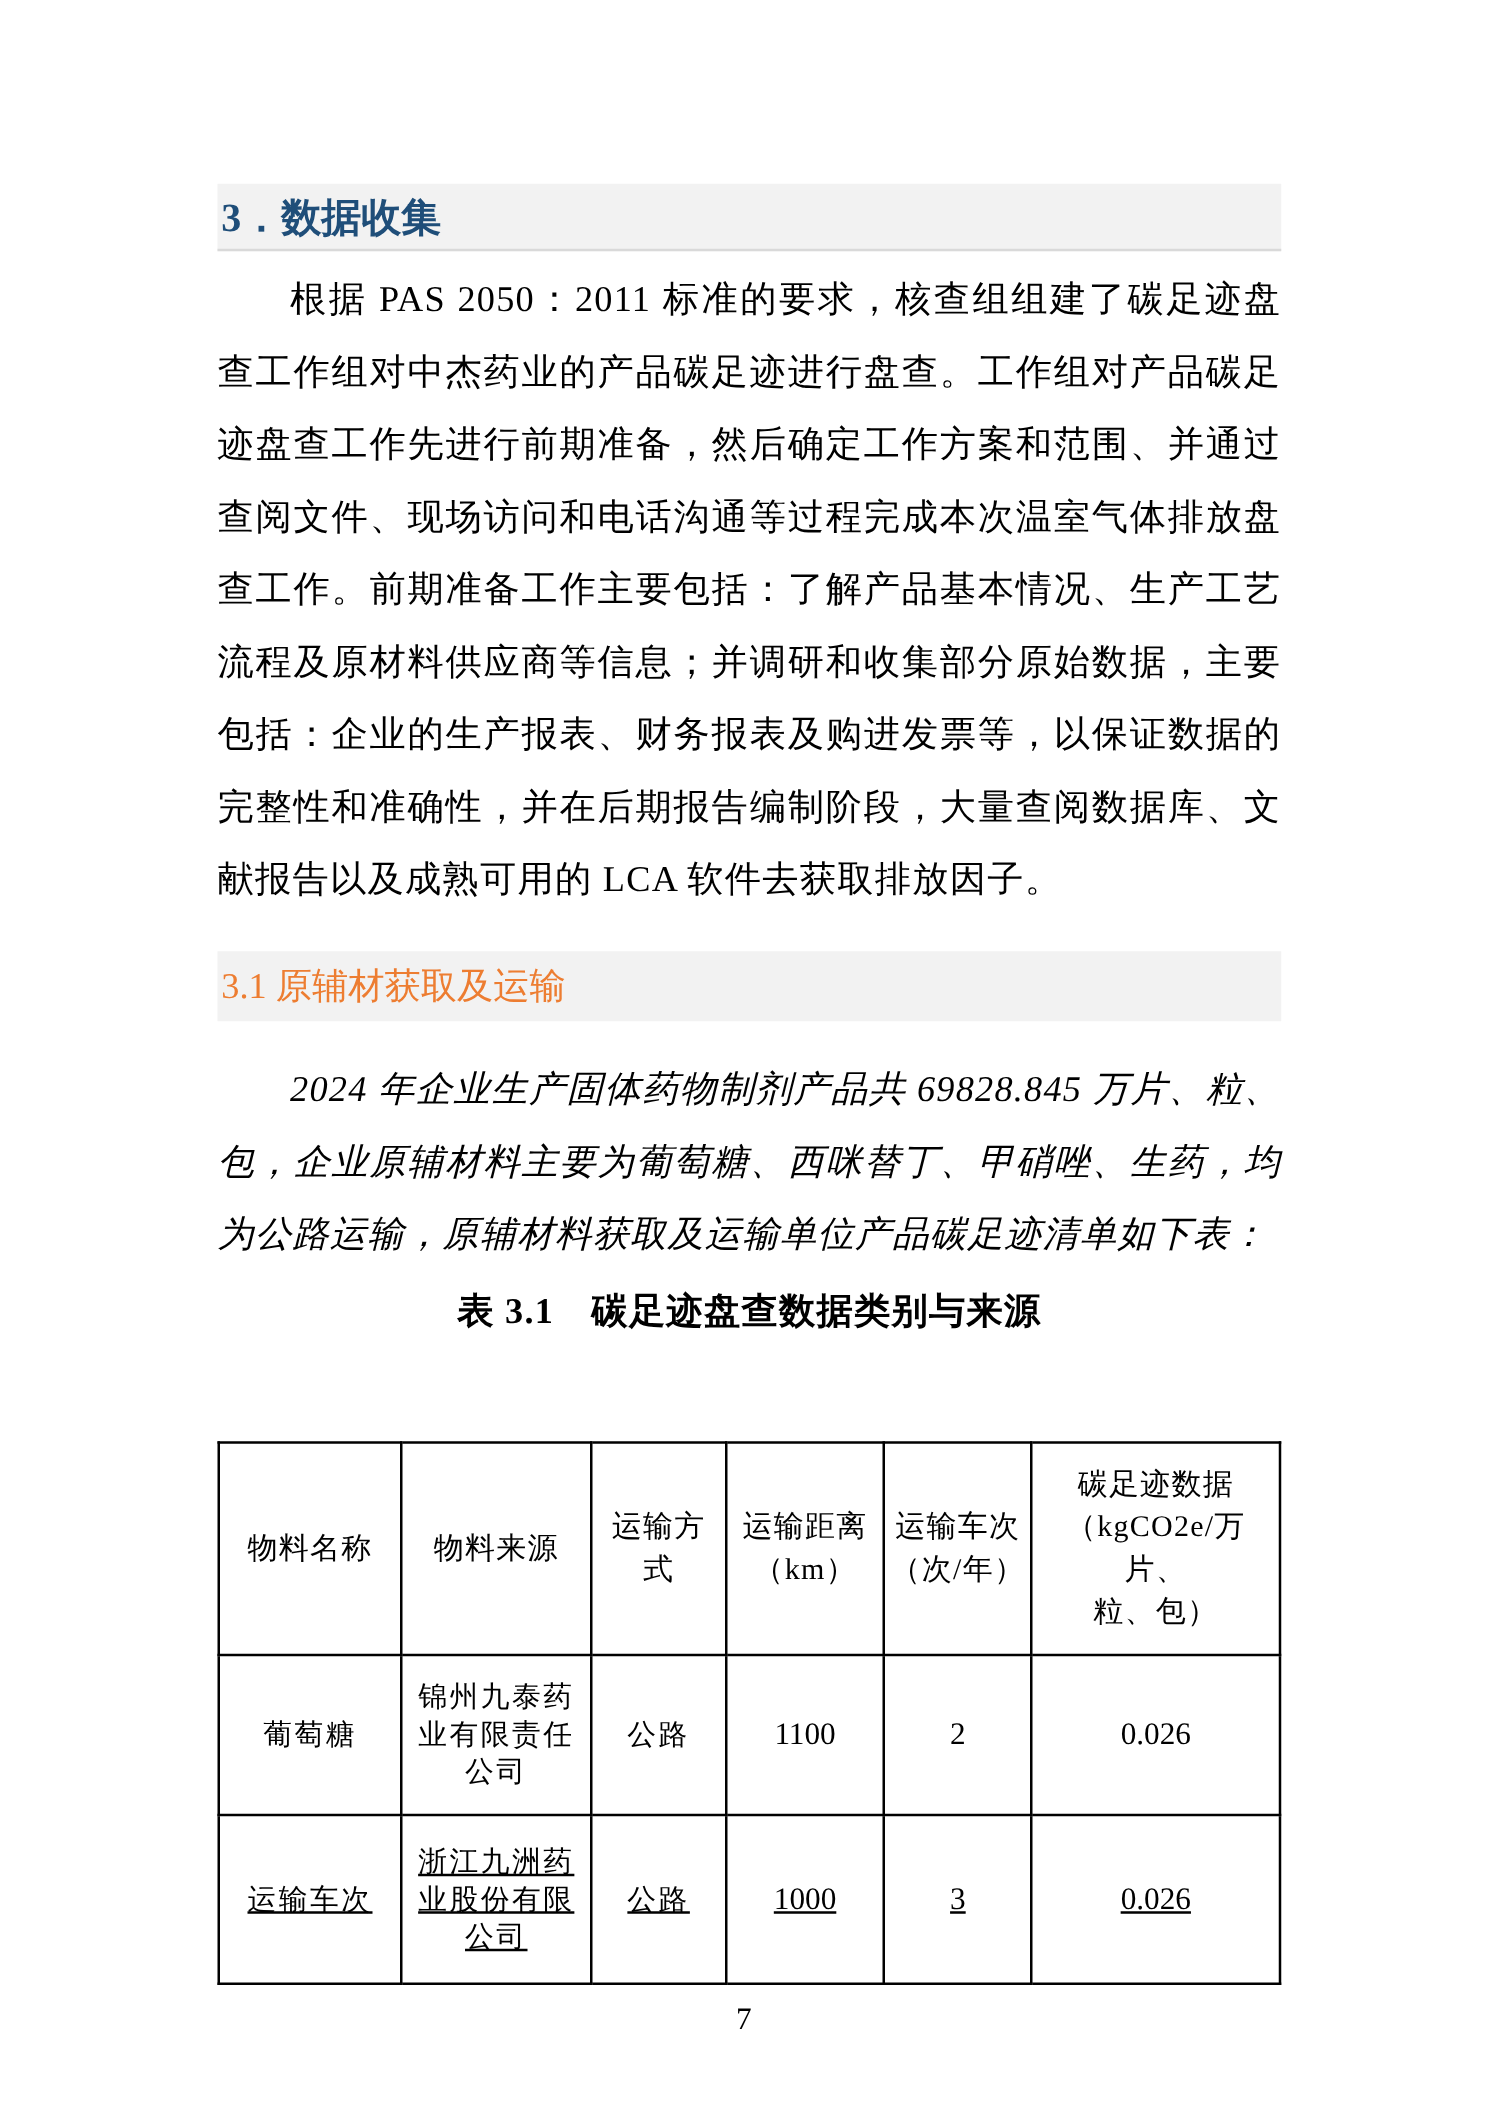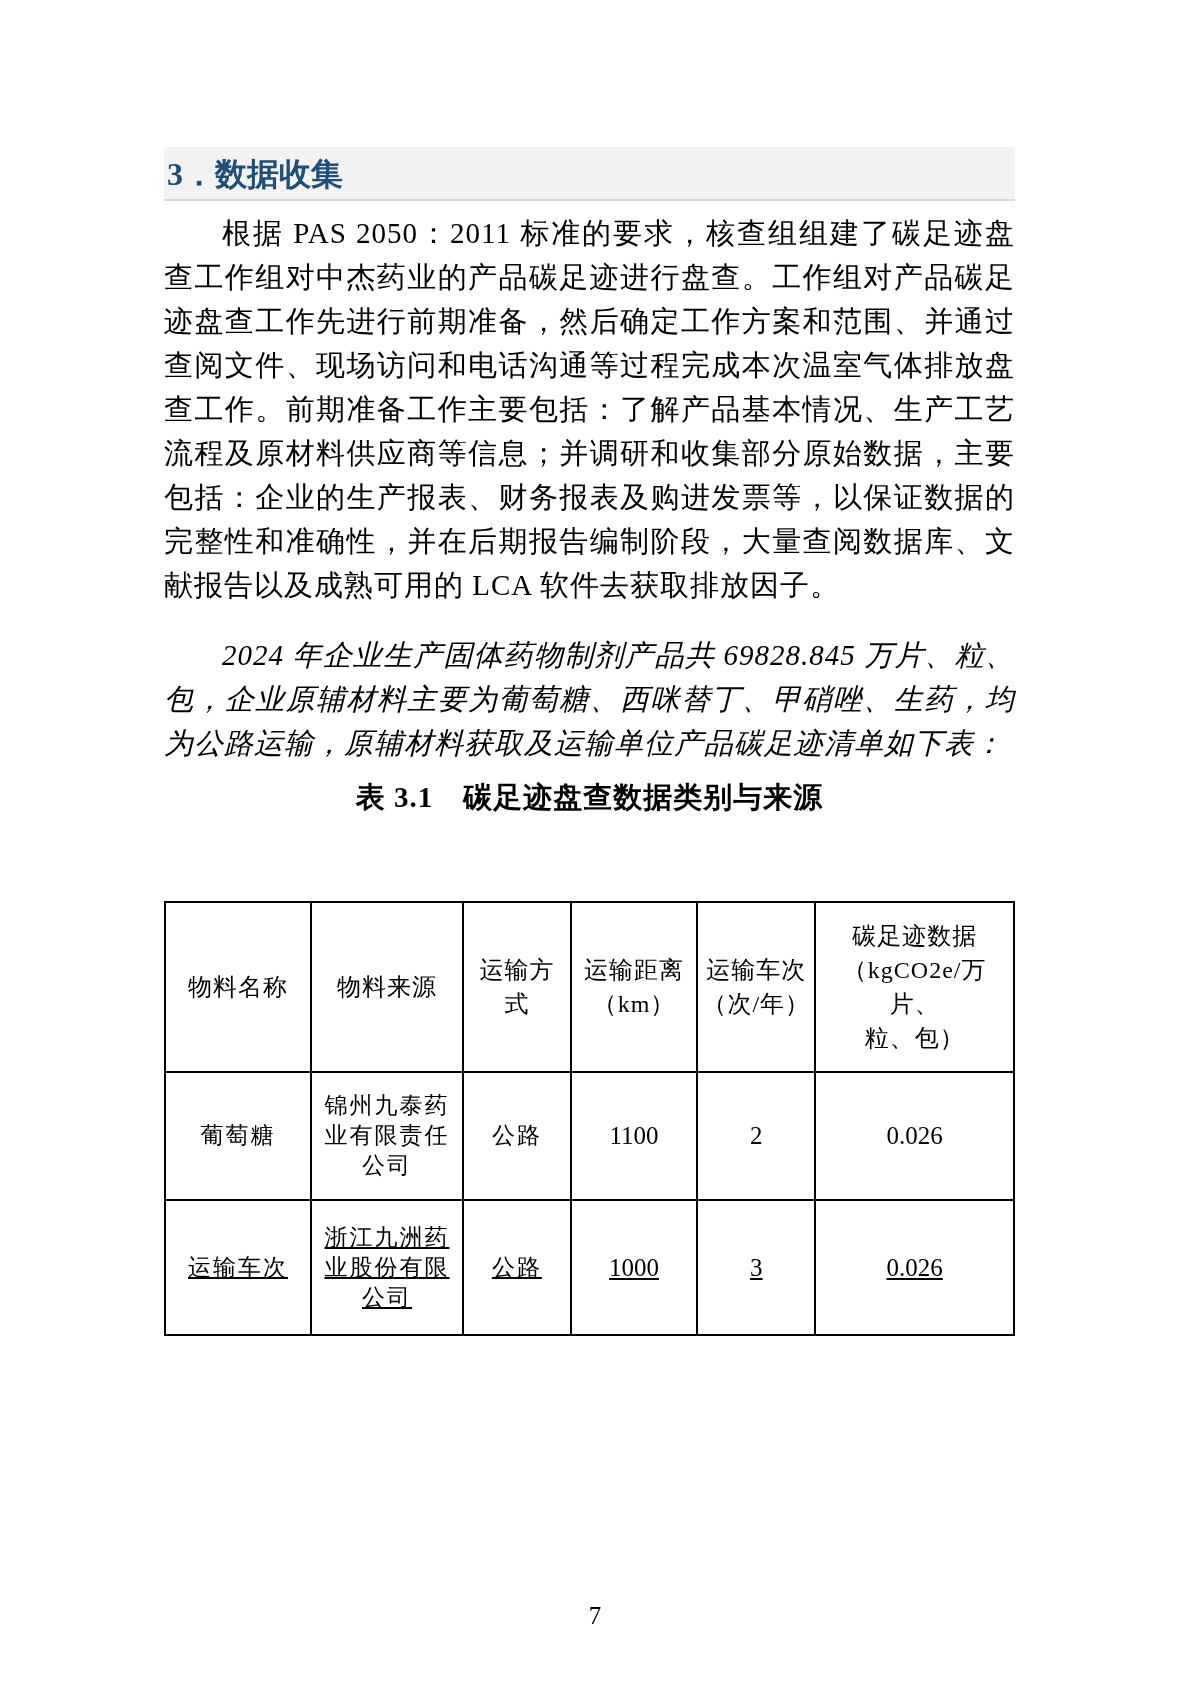--- a/index.html
+++ b/index.html
@@ -6,21 +6,21 @@
   body {
     width: 1190px; height: 1683px;
     background: var(--page_bg, #fff);
     color: var(--text, #000);
     font-family: "Liberation Serif", "DejaVu Serif", serif;
     position: relative;
     overflow: hidden;
   }
   .content {
     position: absolute;
-    left: 164px; top: 0;
+    left: 174px; top: 0;
     width: 851px;
   }
   .h-band {
     background: var(--band_bg, #F2F2F2);
     padding-left: 3px;
     box-sizing: border-box;
   }
   .h3-band {
     margin-top: 147px;
     height: 54px; line-height: 54px;
@@ -30,21 +30,21 @@
   }
   .h31-band {
     margin-top: 28px;
     height: 56px; line-height: 56px;
     font-size: 29px; font-weight: normal;
     color: var(--accent_orange, #ED7D31);
   }
   .body-para {
     margin: 10px 0 0 0;
     font-size: 29px;
-    line-height: 44px;
+    line-height: 58px;
     letter-spacing: 1px;
     text-align: justify;
     text-indent: 2em;
   }
   .para-2 { margin-top: 26px; font-style: italic; }
   .table-caption {
     margin-top: 10px;
     font-size: 29px; font-weight: bold;
     line-height: 44px;
     text-align: center;
@@ -95,20 +95,23 @@
 <body style="--accent_navy: #1F4E79; --accent_orange: #ED7D31; --band_bg: #F2F2F2; --band_border: #D9D9D9; --table_border: #000000; --text: #000000; --page_bg: #FFFFFF;">
 
 <div class="content">
 
   <div class="h-band h3-band">
     <span>3．数据收集</span>
   </div>
 
   <p class="body-para">根据 PAS 2050：2011 标准的要求，核查组组建了碳足迹盘查工作组对中杰药业的产品碳足迹进行盘查。工作组对产品碳足迹盘查工作先进行前期准备，然后确定工作方案和范围、并通过查阅文件、现场访问和电话沟通等过程完成本次温室气体排放盘查工作。前期准备工作主要包括：了解产品基本情况、生产工艺流程及原材料供应商等信息；并调研和收集部分原始数据，主要包括：企业的生产报表、财务报表及购进发票等，以保证数据的完整性和准确性，并在后期报告编制阶段，大量查阅数据库、文献报告以及成熟可用的 LCA 软件去获取排放因子。</p>
 
+  <div class="h-band h31-band">
+    <span>3.1 原辅材获取及运输</span>
+  </div>
 
   <p class="body-para para-2">2024 年企业生产固体药物制剂产品共 69828.845 万片、粒、包，企业原辅材料主要为葡萄糖、西咪替丁、甲硝唑、生药，均为公路运输，原辅材料获取及运输单位产品碳足迹清单如下表：</p>
 
   <div class="table-caption">表 3.1　碳足迹盘查数据类别与来源</div>
 
   <table class="data-table">
     <colgroup>
       <col style="width:17.2%">
       <col style="width:17.9%">
       <col style="width:12.7%">

